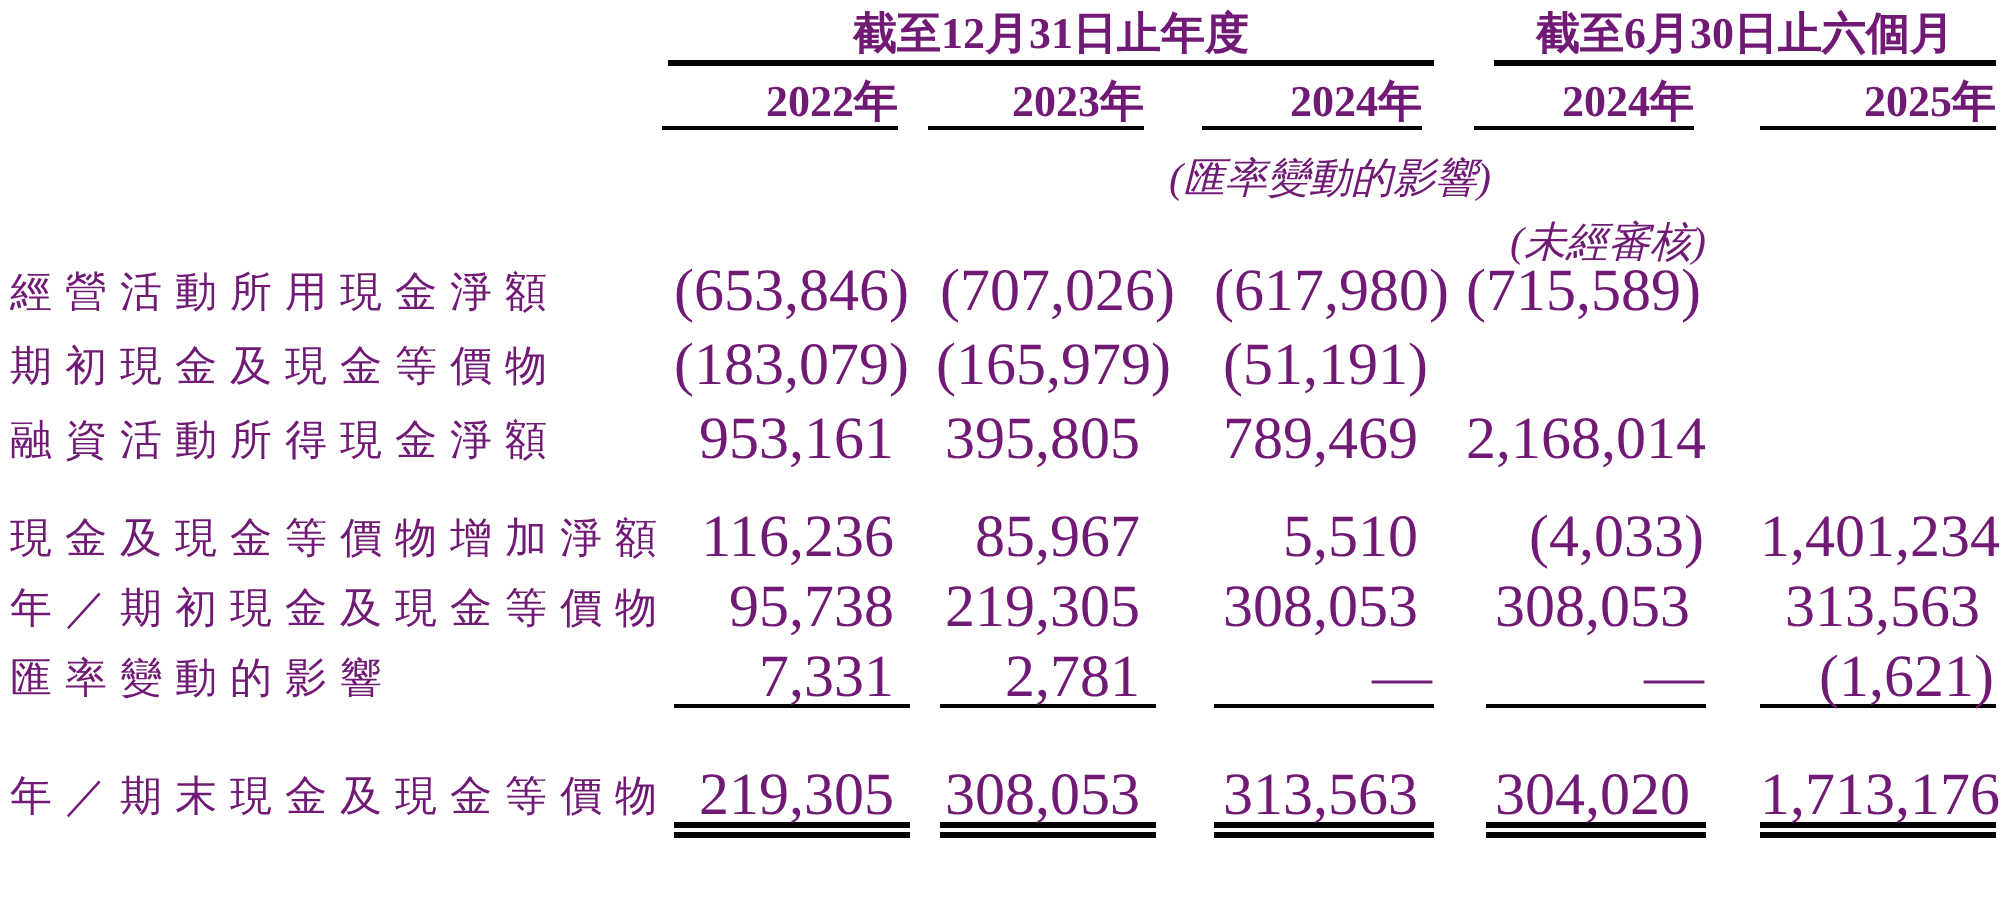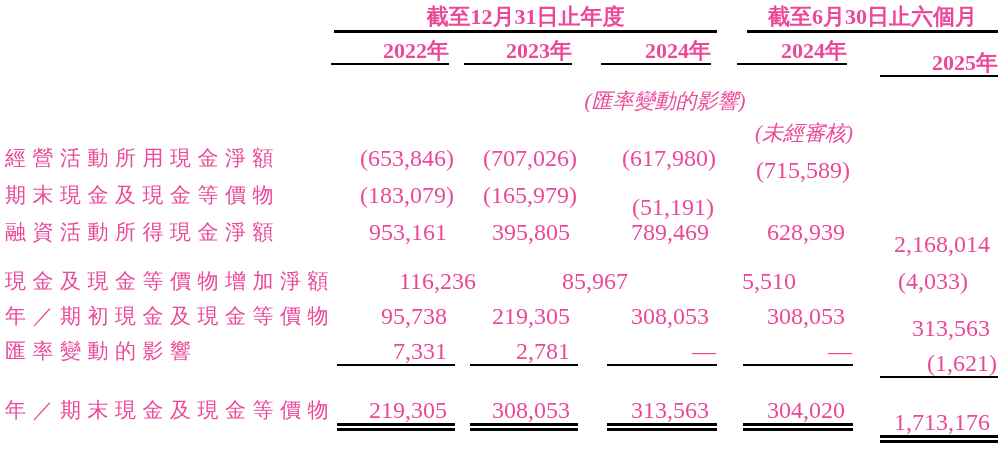--- a/index.html
+++ b/index.html
@@ -1,20 +1,20 @@
 <!DOCTYPE html>
 <html><head>
 <meta charset="utf-8">
 <style>
   * { margin: 0; padding: 0; box-sizing: border-box; }
   body { background: #fff; }
   .page {
     width: 1000px; height: 454px;
     background: #ffffff;
-    color: #ec4899;
+    color: #701a75;
     font-family: "Liberation Serif", "DejaVu Serif", serif;
     overflow: hidden;
     position: relative;
   }
   .grid {
     display: grid;
     grid-template-columns: 330px 125px 123px 139px 136px 147px;
   }
   
   .groups { padding-top: 5px; }
@@ -52,42 +52,42 @@
   .note2 {
     margin-left: 717px; width: 136px;
     text-align: right;
     font-style: italic; font-size: 21px; line-height: 23px;
     margin-top: 9px;
     white-space: nowrap;
   }
   
   .datarow { height: 37px; align-items: start; }
   .datarow.tight { height: 35px; }
-  .datarow.row4 { margin-top: 12px; gap: 29px; }
+  .datarow.row4 { margin-top: 12px; }
   .datarow.row7 { margin-top: 24px; height: 40px; }
   .rowlabel {
     font-size: 21px;
     letter-spacing: 6.5px;
     line-height: 26px;
     padding-left: 5px;
     white-space: nowrap;
   }
   .cellbox {
     margin-left: auto;
     text-align: right;
     padding-right: 8px;
-    font-size: 24px;
+    font-size: 30px;
     line-height: 26px;
     white-space: nowrap;
   }
   .c1 { width: 118px; }
   .c2 { width: 108px; }
   .c3 { width: 110px; }
   .c4 { width: 110px; }
-  .c5 { width: 118px; margin-right: 2px; margin-top: 12px; }
+  .c5 { width: 118px; margin-right: 2px; }
   .sub .cellbox   { border-bottom: 2px solid #000; }
   .total .cellbox { border-bottom: 8px double #000; }
   .cellbox.dash   { padding-right: 1px; }
   .hang { margin-right: -7px; }
 </style>
 </head>
 <body>
 
 <div class="page">
 
@@ -129,21 +129,21 @@
       </div>
     <div>
         <div class="cellbox num c3">(617,980<span class="hang">)</span></div>
       </div>
     <div>
         <div class="cellbox num c5">(715,589<span class="hang">)</span></div>
       </div>
   </div>
 
   <div class="grid datarow">
-    <div class="rowlabel">期末現金及現金等價物</div>
+    <div class="rowlabel">期初現金及現金等價物</div>
     <div>
         <div class="cellbox num c1">(183,079<span class="hang">)</span></div>
       </div>
     <div>
         <div class="cellbox num c3">(165,979<span class="hang">)</span></div>
       </div>
     <div>
         <div class="cellbox num c5">(51,191<span class="hang">)</span></div>
       </div>
   </div>
@@ -153,23 +153,20 @@
     <div>
         <div class="cellbox num c1">953,161</div>
       </div>
     <div>
         <div class="cellbox num c2">395,805</div>
       </div>
     <div>
         <div class="cellbox num c3">789,469</div>
       </div>
     <div>
-        <div class="cellbox num c4">628,939</div>
-      </div>
-    <div>
         <div class="cellbox num c5">2,168,014</div>
       </div>
   </div>
 
   <div class="grid datarow tight row4">
     <div class="rowlabel">現金及現金等價物增加淨額</div>
     <div>
         <div class="cellbox num c1">116,236</div>
       </div>
     <div>

